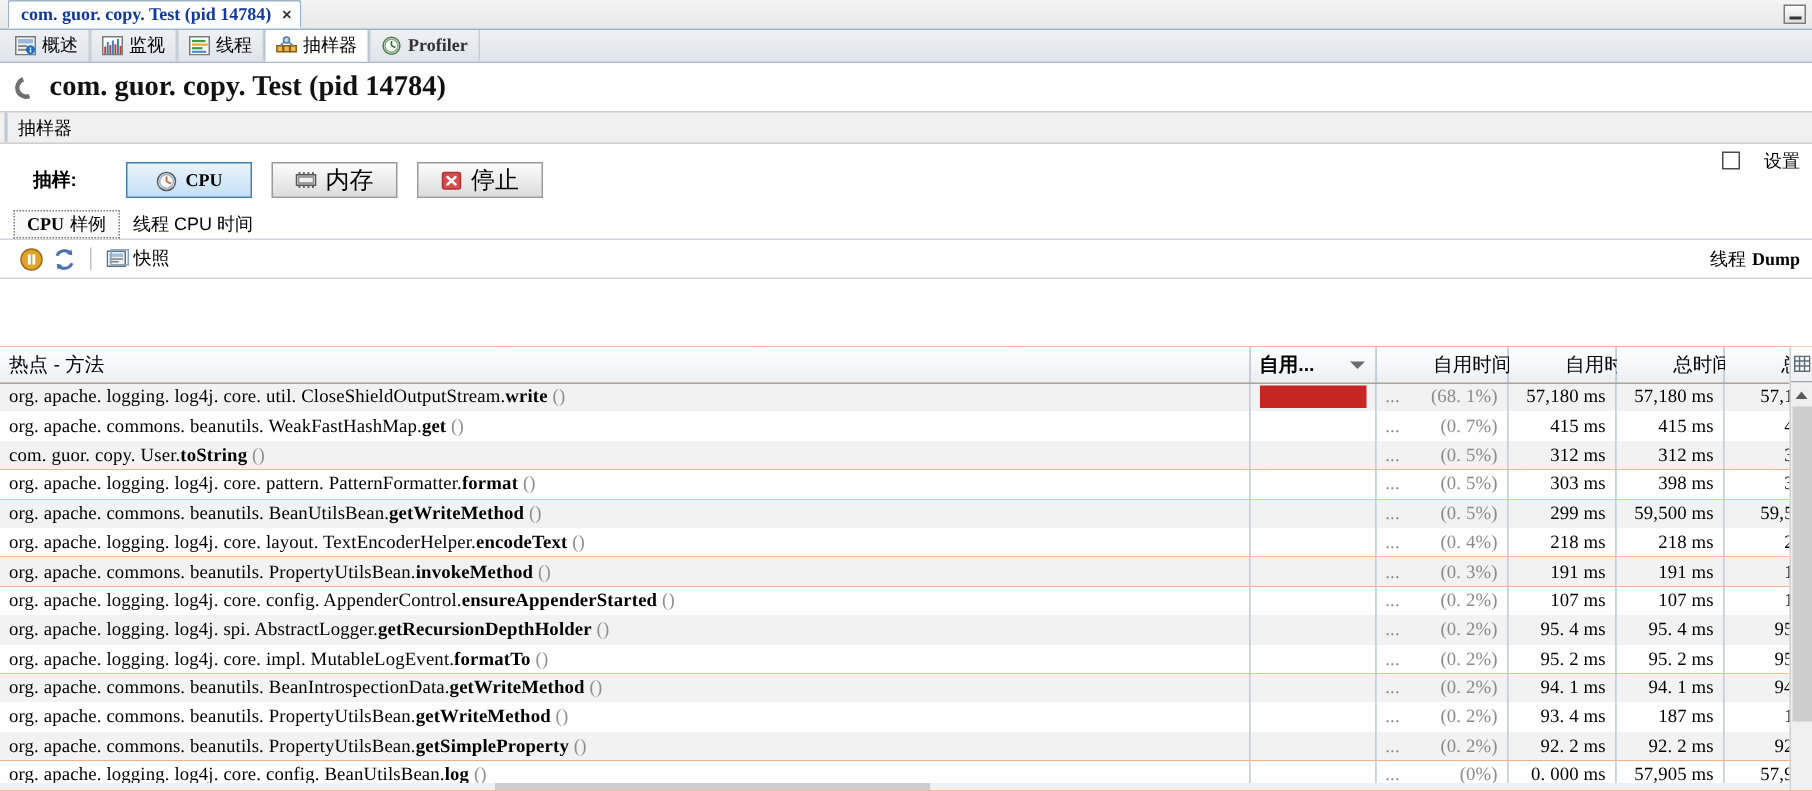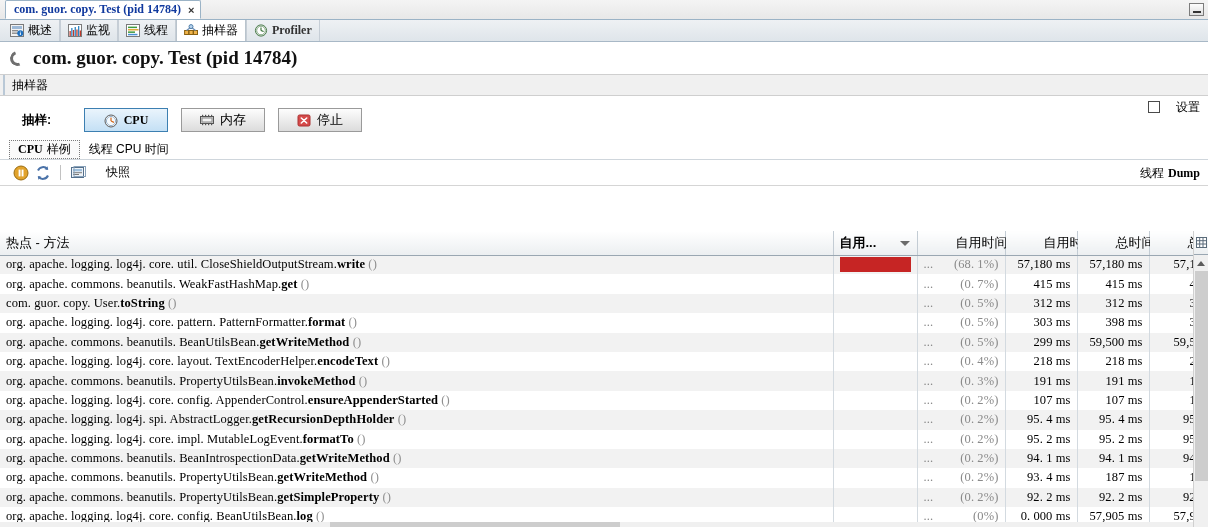--- a/index.html
+++ b/index.html
@@ -154,21 +154,21 @@
     border: 1px solid #9a9a9a;
     background: linear-gradient(#fdfdfd, #dcdcdc);
     font-size: 12px;
     cursor: pointer;
   }
   .btn.selected {
     border: 1px solid #3c7fb1;
     background: linear-gradient(#eaf4fc, #c4e0f5);
   }
   .btn .blabel { font-family: "Liberation Serif", serif; font-weight: bold; font-size:12px; }
-  .btn .blabel.cjk { font-family: "Liberation Sans", sans-serif; font-weight: normal; font-size: 13px; }
+  .btn .blabel.cjk { font-family: "Liberation Sans", sans-serif; font-weight: normal; font-size: 16px; }
   #status-text { font-size: 12.5px; padding-left: 1px; }
 
   
   #inner-tabstrip {
     height: 20px;
     display: flex; align-items: stretch;
     padding-left: 9px;
     background: #fff;
     border-bottom: 1px solid #cfd6dc;
   }
@@ -189,21 +189,21 @@
   #sampler-toolbar {
     height: 26px;
     display: flex; align-items: center;
     padding-left: 10px;
     background: #fff;
     border-bottom: 1px solid #d5d5d5;
     position: relative;
   }
   .tb-btn { width: 22px; height: 20px; display:flex; align-items:center; justify-content:center; cursor:pointer; }
   .tb-sep { width:1px; height:15px; background:#c2c2c2; margin: 0 6px; }
-  #snapshot-btn { display:flex; align-items:center; gap:21px; cursor:pointer; padding: 0 4px; }
+  #snapshot-btn { display:flex; align-items:center; gap:4px; cursor:pointer; padding: 0 4px; }
   #thread-dump-link {
     position: absolute; right: 8px; top: 50%; transform: translateY(-50%);
     display: flex; align-items: center; gap: 4px;
     font-size: 12px; cursor: pointer;
   }
   #thread-dump-link .dmp {
     font-family: "Liberation Serif", serif; font-weight: bold; color:#000000;
   }
 
   

